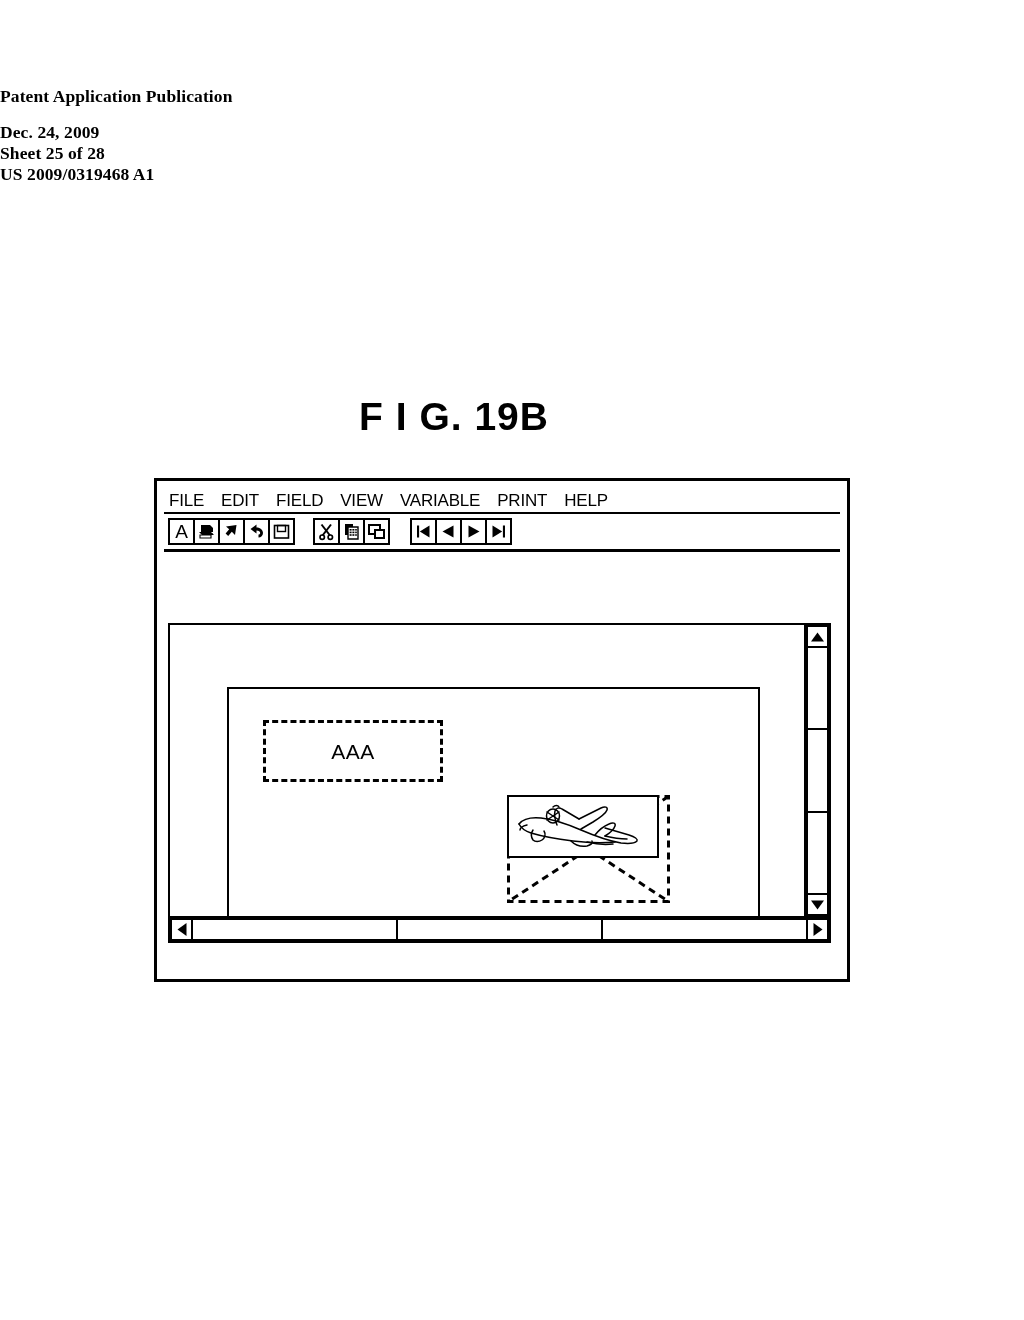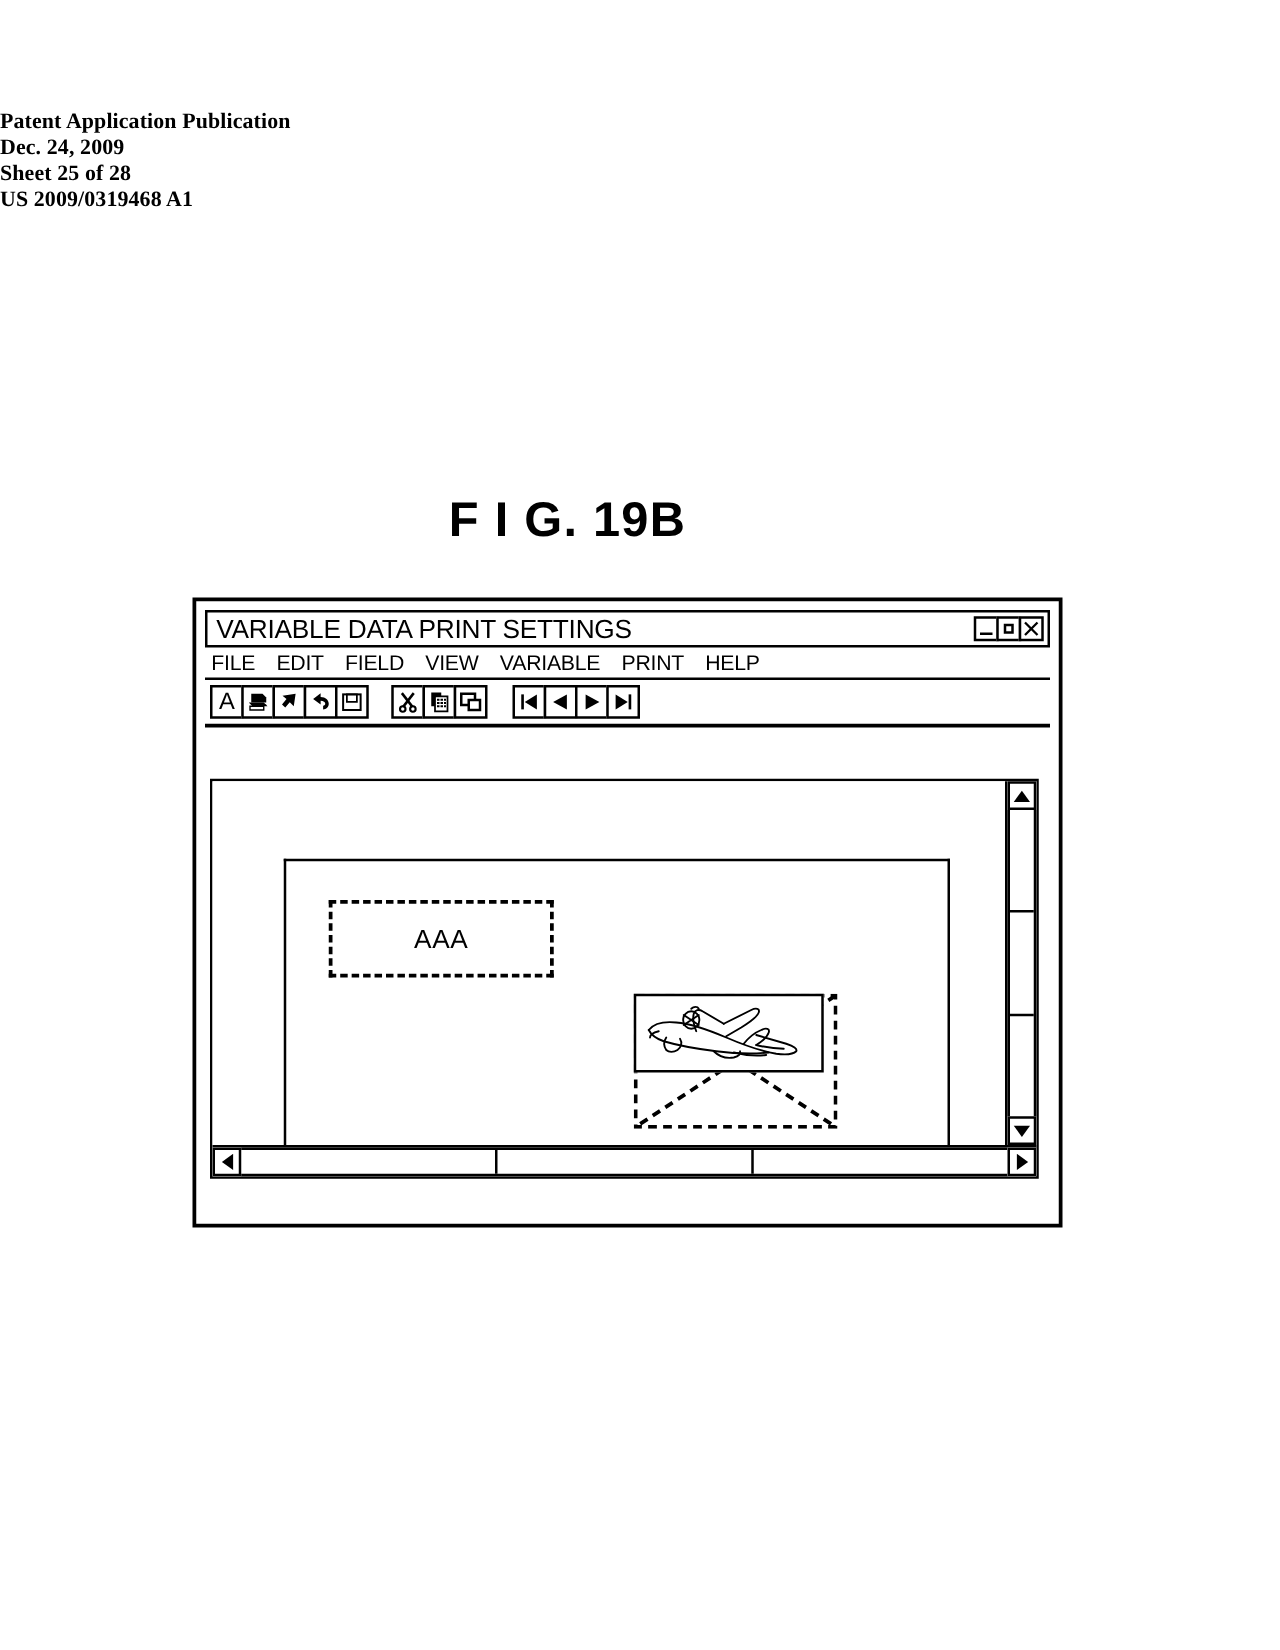--- a/index.html
+++ b/index.html
@@ -27,21 +27,21 @@
     justify-content: center;
     align-items: baseline;
     font-family: "Liberation Serif", serif;
     font-weight: bold;
     font-size: 17.5px;
     letter-spacing: 0.1px;
     white-space: nowrap;
     flex-direction: column;
   }
   .patent-header .ph-pub   { margin-right: 44px; }
-  .patent-header .ph-date  { margin-right: 14px; }
+  .patent-header .ph-date  { margin-right: 14px; margin-top: 15px; }
   .patent-header .ph-sheet { margin-right: 56px; }
 
   
   .fig-title {
     position: absolute;
     left: 0;
     top: 395px;
     width: 908px;
     text-align: center;
     font-family: "Liberation Sans", sans-serif;
@@ -362,33 +362,20 @@
   <span class="ph-date">Dec. 24, 2009</span>
   <span class="ph-sheet">Sheet 25 of 28</span>
   <span class="ph-num">US 2009/0319468 A1</span>
 </div>
 
 <div class="fig-title">F I G. 19B</div>
 
 <div class="app-window">
   <div class="window-inner">
 
-    <div class="title-bar">
-      <span class="title-text">VARIABLE DATA PRINT SETTINGS</span>
-      <div class="title-buttons">
-        <div class="tb-btn tb-min"></div>
-        <div class="tb-btn tb-max"></div>
-        <div class="tb-btn tb-close">
-          <svg width="16" height="16" viewBox="0 0 16 16">
-            <line x1="3" y1="3" x2="13" y2="13" stroke="#000" stroke-width="1.8"></line>
-            <line x1="13" y1="3" x2="3" y2="13" stroke="#000" stroke-width="1.8"></line>
-          </svg>
-        </div>
-      </div>
-    </div>
 
     <div class="menu-bar">
       <span class="menu-item">FILE</span>
       <span class="menu-item">EDIT</span>
       <span class="menu-item">FIELD</span>
       <span class="menu-item">VIEW</span>
       <span class="menu-item">VARIABLE</span>
       <span class="menu-item">PRINT</span>
       <span class="menu-item">HELP</span>
     </div>

